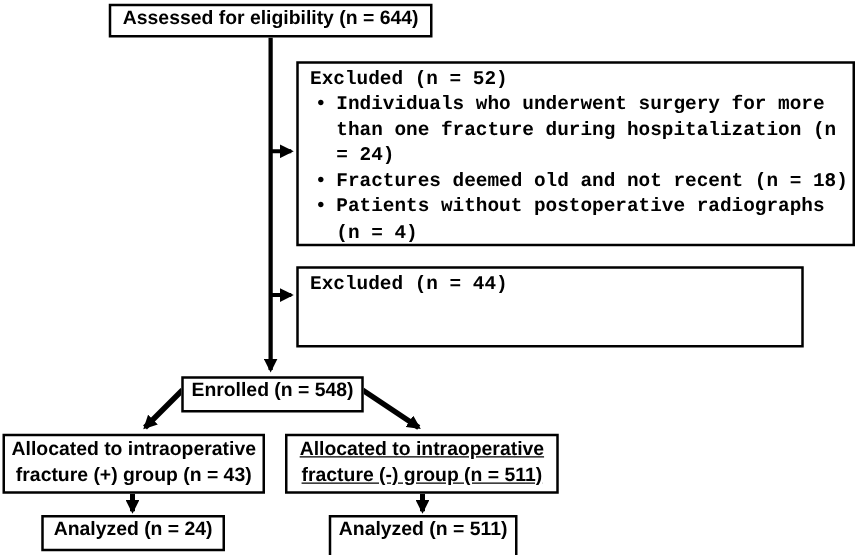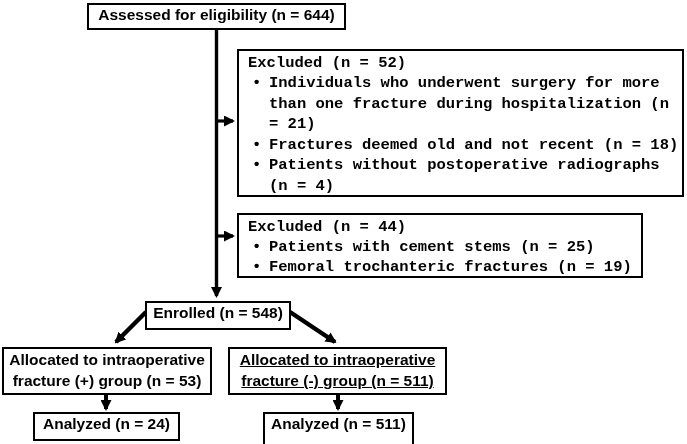--- a/index.html
+++ b/index.html
@@ -102,40 +102,36 @@
     <line x1="338" y1="395" x2="338" y2="409" stroke-width="4" marker-end="url(#ah)"></line>
   </svg>
 
   <div class="box label-box assessed">
     <span>Assessed for eligibility (n = 644)</span>
   </div>
 
   <div class="box excluded excluded1">
     <div class="box-title">Excluded (n = 52)</div>
     <ul>
-      <li>Individuals who underwent surgery for more than one fracture during hospitalization (n = 21)</li>
+      <li>Individuals who underwent surgery for more than one fracture during hospitalization (n = 24)</li>
       <li>Fractures deemed old and not recent (n = 18)</li>
       <li>Patients without postoperative radiographs (n = 4)</li>
     </ul>
   </div>
 
   <div class="box excluded excluded2">
     <div class="box-title">Excluded (n = 44)</div>
-    <ul>
-      <li>Patients with cement stems (n = 25)</li>
-      <li>Femoral trochanteric fractures (n = 19)</li>
-    </ul>
   </div>
 
   <div class="box label-box enrolled">
     <span>Enrolled (n = 548)</span>
   </div>
 
   <div class="box label-box alloc-plus">
-    <span>Allocated to intraoperative fracture (+) group (n = 53)</span>
+    <span>Allocated to intraoperative fracture (+) group (n = 43)</span>
   </div>
 
   <div class="box label-box alloc-minus">
     <span>Allocated to intraoperative fracture (-) group (n = 511)</span>
   </div>
 
   <div class="box label-box analyzed-plus">
     <span>Analyzed (n = 24)</span>
   </div>
 

